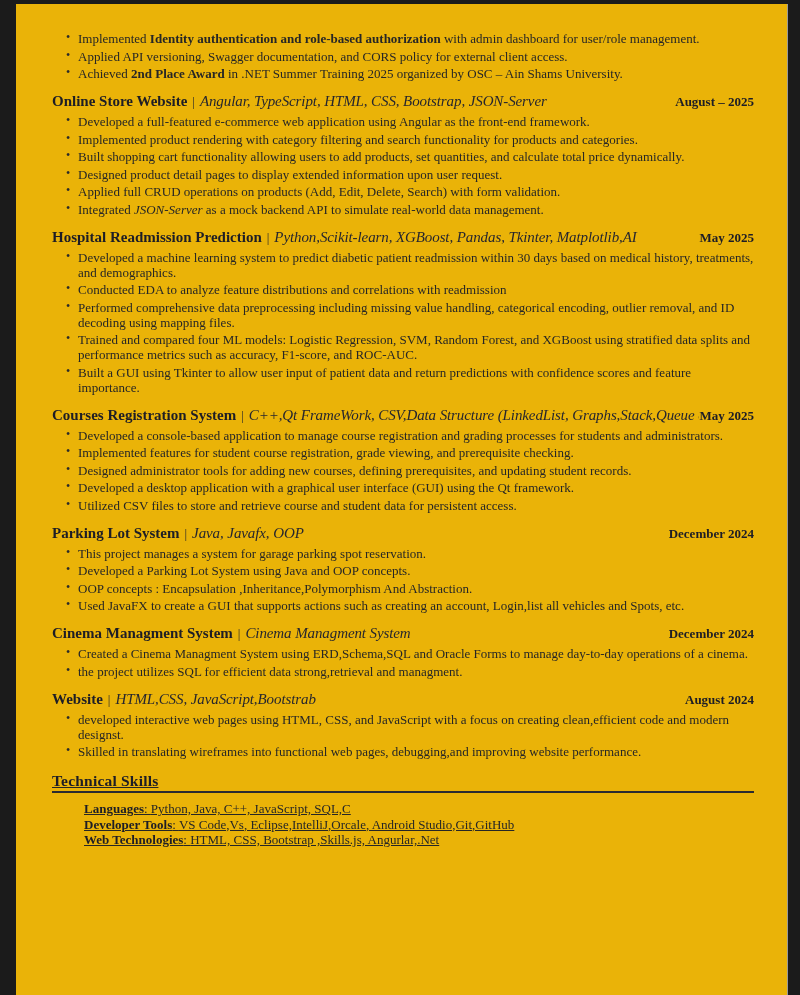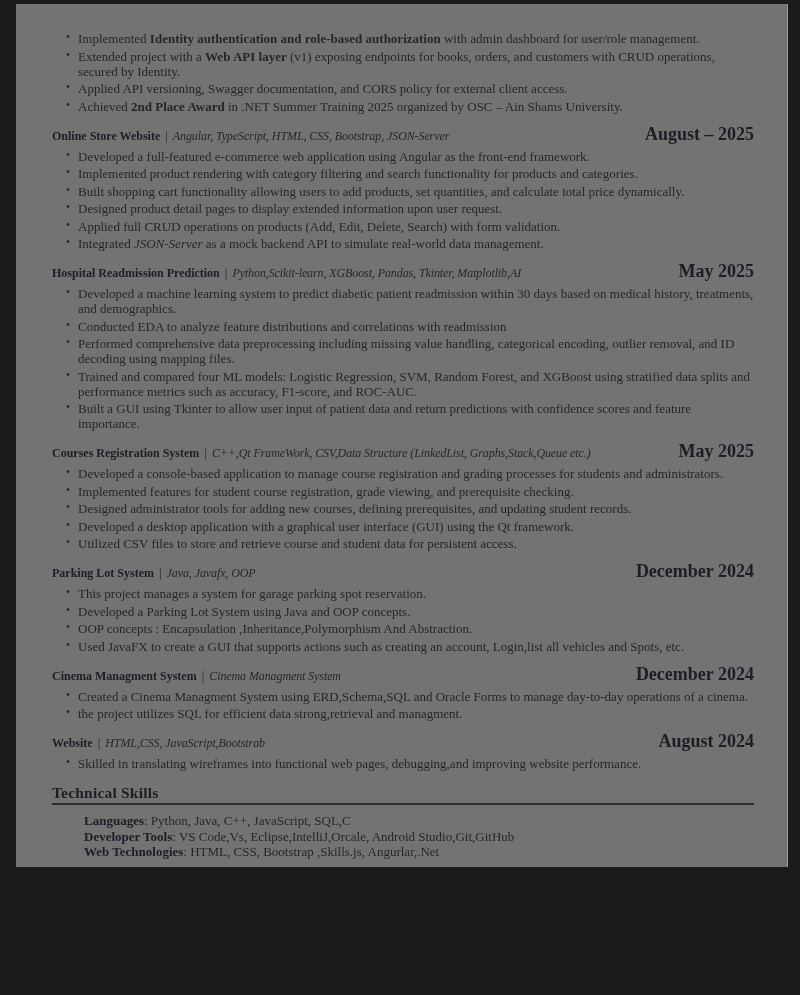--- a/index.html
+++ b/index.html
@@ -6,22 +6,22 @@
   body{
     width:800px;height:995px;
     background:#1b1b1b;
     font-family:"Liberation Serif", serif;
     position:relative;
     overflow:hidden;
   }
   .page{
     position:absolute;
     left:16px;top:4px;
-    width:772px;height:863px;
-    background:#737373;
+    width:772px;height:991px;
+    background:#eab308;
     border-right:1px solid #9a9a9a;
     box-sizing:border-box;
     overflow:hidden;
   }
   .content{
     padding:27px 33px 0 36px;
     color:#262626;
     font-size:13px;
     line-height:15px;
   }
@@ -51,40 +51,40 @@
   }
   .p-left{
     flex:1 1 auto;
     min-width:0;
     white-space:nowrap;
     overflow:hidden;
   }
   .p-title{
     font-weight:bold;
     color:#1d1d26;
-    font-size:12px;
+    font-size:15px;
   }
   .p-sep{
     margin:0 5px;
     color:#2a2a2a;
   }
   .p-stack{
     font-style:italic;
-    font-size:12px;
+    font-size:15px;
     color:#26262e;
     letter-spacing:-0.1px;
   }
   .p-date{
     flex:0 0 auto;
     font-weight:bold;
     color:#1d1d26;
-    font-size:18px;
+    font-size:13px;
     white-space:nowrap;
   }
-  .skills{margin-top:14px;}
+  .skills{margin-top:14px;text-decoration:underline;}
   .skills h2{
     margin:0 0 3px 0;
     font-size:15.5px;
     font-weight:bold;
     color:#1d1d26;
     letter-spacing:0.2px;
   }
   .rule{
     height:2px;
     background:#2b2b31;
@@ -100,21 +100,20 @@
   }
 </style>
 </head>
 <body>
 
 <div class="page">
   <div class="content">
 
     <ul class="bullets" id="intro-list">
         <li><span>Implemented </span><span style="font-weight: bold;">Identity authentication and role-based authorization</span><span> with admin dashboard for user/role management.</span></li>
-        <li><span>Extended project with a </span><span style="font-weight: bold;">Web API layer</span><span> (v1) exposing endpoints for books, orders, and customers with CRUD operations, secured by Identity.</span></li>
         <li><span>Applied API versioning, Swagger documentation, and CORS policy for external client access.</span></li>
         <li><span>Achieved </span><span style="font-weight: bold;">2nd Place Award</span><span> in .NET Summer Training 2025 organized by OSC – Ain Shams University.</span></li>
       </ul>
 
     <div id="projects">
         <section class="project">
           <div class="p-head">
             <span class="p-left"><span class="p-title">Online Store Website</span><span class="p-sep">|</span><span class="p-stack">Angular, TypeScript, HTML, CSS, Bootstrap, JSON-Server</span></span>
             <span class="p-date">August – 2025</span>
           </div>
@@ -174,20 +173,21 @@
             <li><span>Created a Cinema Managment System using ERD,Schema,SQL and Oracle Forms to manage day-to-day operations of a cinema.</span></li>
             <li><span>the project utilizes SQL for efficient data strong,retrieval and managment.</span></li>
           </ul>
         </section>
         <section class="project">
           <div class="p-head">
             <span class="p-left"><span class="p-title">Website</span><span class="p-sep">|</span><span class="p-stack">HTML,CSS, JavaScript,Bootstrab</span></span>
             <span class="p-date">August 2024</span>
           </div>
           <ul class="bullets">
+            <li><span>developed interactive web pages using HTML, CSS, and JavaScript with a focus on creating clean,efficient code and modern designst.</span></li>
             <li><span>Skilled in translating wireframes into functional web pages, debugging,and improving website performance.</span></li>
           </ul>
         </section>
       </div>
 
     <div class="skills">
       <h2>Technical Skills</h2>
       <div class="rule"></div>
       <div id="skills-rows">
           <div class="skill-row"><span class="skill-label">Languages</span><span>: </span><span>Python, Java, C++, JavaScript, SQL,C</span></div>

